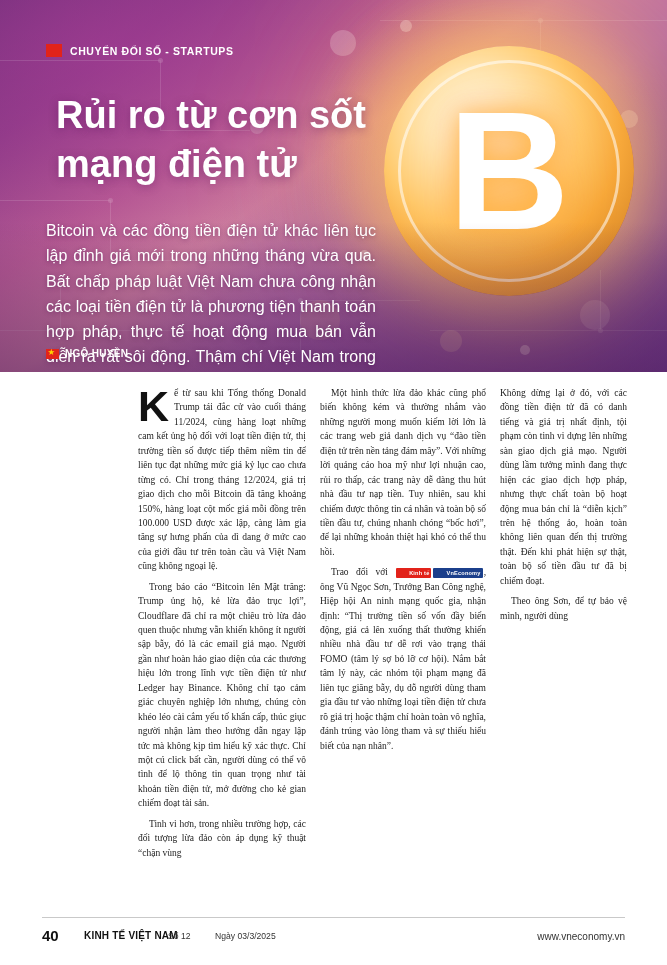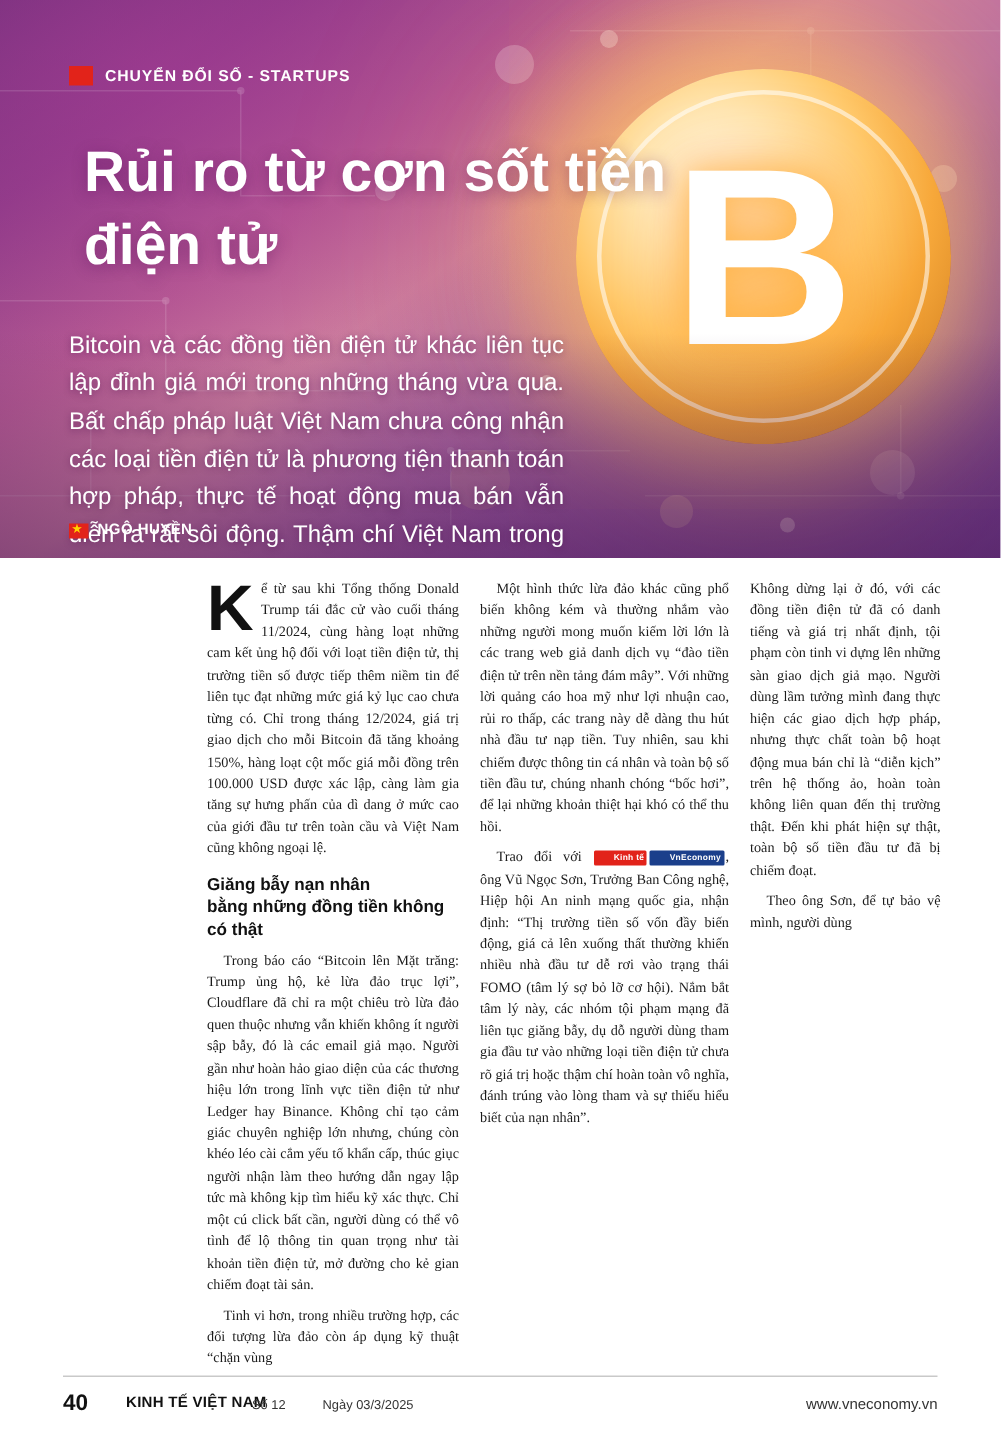--- a/index.html
+++ b/index.html
@@ -195,42 +195,41 @@
       <div class="coin-b">B</div>
     </div>
 
     <div class="hero-shade"></div>
 
     <div class="kicker-wrap">
       <span class="kicker-bar"></span>
       <span class="kicker">CHUYỂN ĐỔI SỐ - STARTUPS</span>
     </div>
 
-    <h1 class="headline">Rủi ro từ cơn sốt tiền điện tử</h1>
+    <h1 class="headline">Rủi ro từ cơn sốt mạng điện tử</h1>
 
     <div class="deck">Bitcoin và các đồng tiền điện tử khác liên tục lập đỉnh giá mới trong những tháng vừa qua. Bất chấp pháp luật Việt Nam chưa công nhận các loại tiền điện tử là phương tiện thanh toán hợp pháp, thực tế hoạt động mua bán vẫn diễn ra rất sôi động. Thậm chí Việt Nam trong những năm qua luôn là thị trường giao dịch tài sản số lớn nhất thế giới. Nhưng đi kèm đó, rất nhiều người cũng đã mất tiền vì tin vào các chiêu trò lừa đảo tinh vi.</div>
 
     <div class="byline">
       <span class="flag"></span>
       <span class="nm">NGÔ HUYỀN</span>
     </div>
   </div>
 
   <div class="sidecol">
     <div class="side-bar"></div>
     <div class="side-text">Chính sự sôi động của thị trường lại trở thành cơ hội để tội phạm mạng gia tăng hoạt động lừa đảo, nhầm vào đủ mọi đối tượng, từ những người dam mê tiền điện tử cho đến người dùng phổ thông chỉ tò mò về tiềm năng của tài sản số.</div>
   </div>
 
   <div class="body-area">
 
     <div class="col c1">
       <p class="noind">
         <span class="dropcap">K</span><span>ể từ sau khi Tổng thống Donald Trump tái đắc cử vào cuối tháng 11/2024, cùng hàng loạt những cam kết ủng hộ đối với loạt tiền điện tử, thị trường tiền số được tiếp thêm niềm tin để liên tục đạt những mức giá kỷ lục cao chưa từng có. Chỉ trong tháng 12/2024, giá trị giao dịch cho mỗi Bitcoin đã tăng khoảng 150%, hàng loạt cột mốc giá mỗi đồng trên 100.000 USD được xác lập, càng làm gia tăng sự hưng phấn của dì dang ở mức cao của giới đầu tư trên toàn cầu và Việt Nam cũng không ngoại lệ.</span>
       </p>
-      <div class="subhead">Giăng bẫy nạn nhân<br>bằng những đồng tiền không có thật</div>
       <p>Trong báo cáo “Bitcoin lên Mặt trăng: Trump ủng hộ, kẻ lừa đảo trục lợi”, Cloudflare đã chỉ ra một chiêu trò lừa đảo quen thuộc nhưng vẫn khiến không ít người sập bẫy, đó là các email giả mạo. Người gần như hoàn hảo giao diện của các thương hiệu lớn trong lĩnh vực tiền điện tử như Ledger hay Binance. Không chỉ tạo cảm giác chuyên nghiệp lớn nhưng, chúng còn khéo léo cài cắm yếu tố khẩn cấp, thúc giục người nhận làm theo hướng dẫn ngay lập tức mà không kịp tìm hiểu kỹ xác thực. Chỉ một cú click bất cần, người dùng có thể vô tình để lộ thông tin quan trọng như tài khoản tiền điện tử, mở đường cho kẻ gian chiếm đoạt tài sản.</p>
       <p>Tinh vi hơn, trong nhiều trường hợp, các đối tượng lừa đảo còn áp dụng kỹ thuật “chặn vùng</p>
     </div>
 
     <div class="col c2">
       <p>Một hình thức lừa đảo khác cũng phổ biến không kém và thường nhắm vào những người mong muốn kiếm lời lớn là các trang web giả danh dịch vụ “đào tiền điện tử trên nền tảng đám mây”. Với những lời quảng cáo hoa mỹ như lợi nhuận cao, rủi ro thấp, các trang này dễ dàng thu hút nhà đầu tư nạp tiền. Tuy nhiên, sau khi chiếm được thông tin cá nhân và toàn bộ số tiền đầu tư, chúng nhanh chóng “bốc hơi”, để lại những khoản thiệt hại khó có thể thu hồi.</p>
       <p id="p-chips">Trao đổi với <span class="chip">Kinh tế</span><span class="chip blue">VnEconomy</span>, ông Vũ Ngọc Sơn, Trưởng Ban Công nghệ, Hiệp hội An ninh mạng quốc gia, nhận định: “Thị trường tiền số vốn đầy biến động, giá cả lên xuống thất thường khiến nhiều nhà đầu tư dễ rơi vào trạng thái FOMO (tâm lý sợ bỏ lỡ cơ hội). Nắm bắt tâm lý này, các nhóm tội phạm mạng đã liên tục giăng bẫy, dụ dỗ người dùng tham gia đầu tư vào những loại tiền điện tử chưa rõ giá trị hoặc thậm chí hoàn toàn vô nghĩa, đánh trúng vào lòng tham và sự thiếu hiểu biết của nạn nhân”.</p>
     </div>
 
     <div class="col c3">

